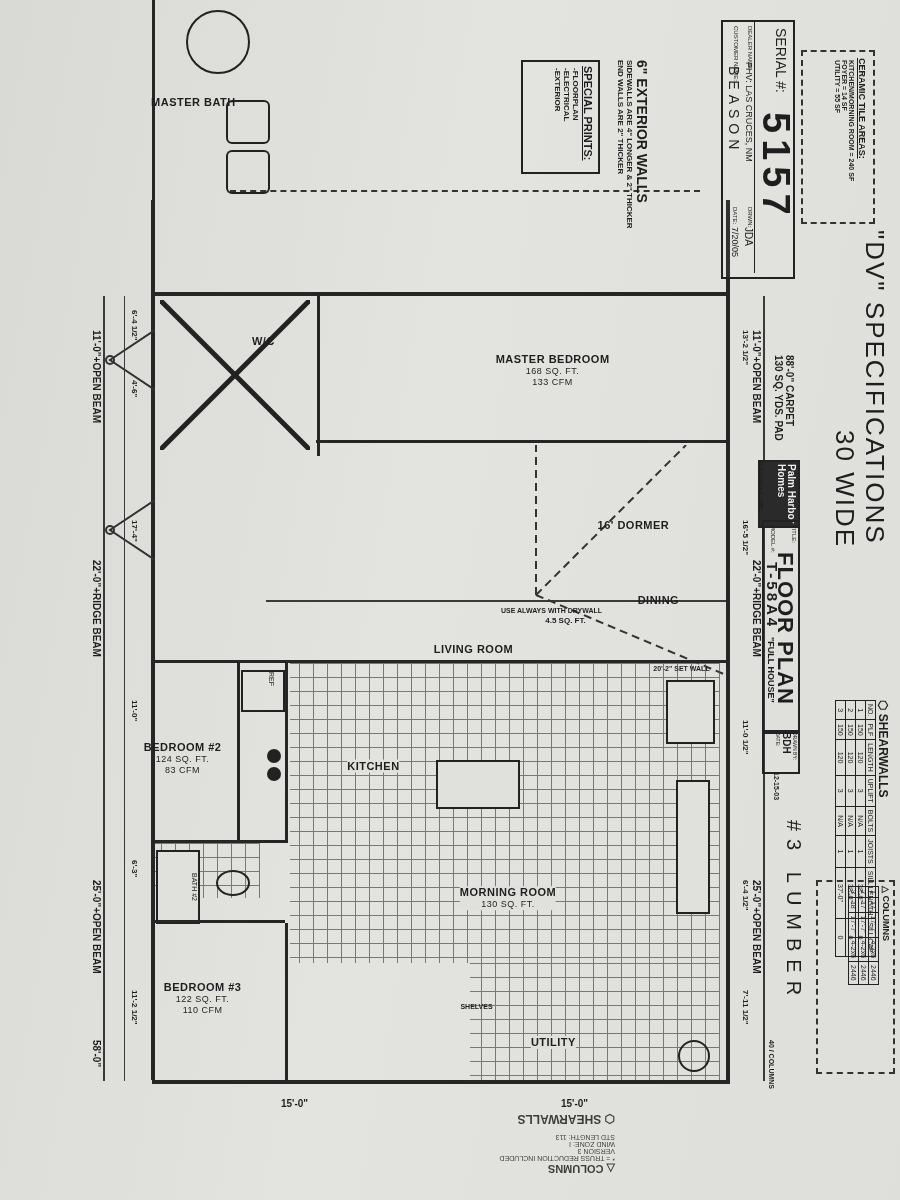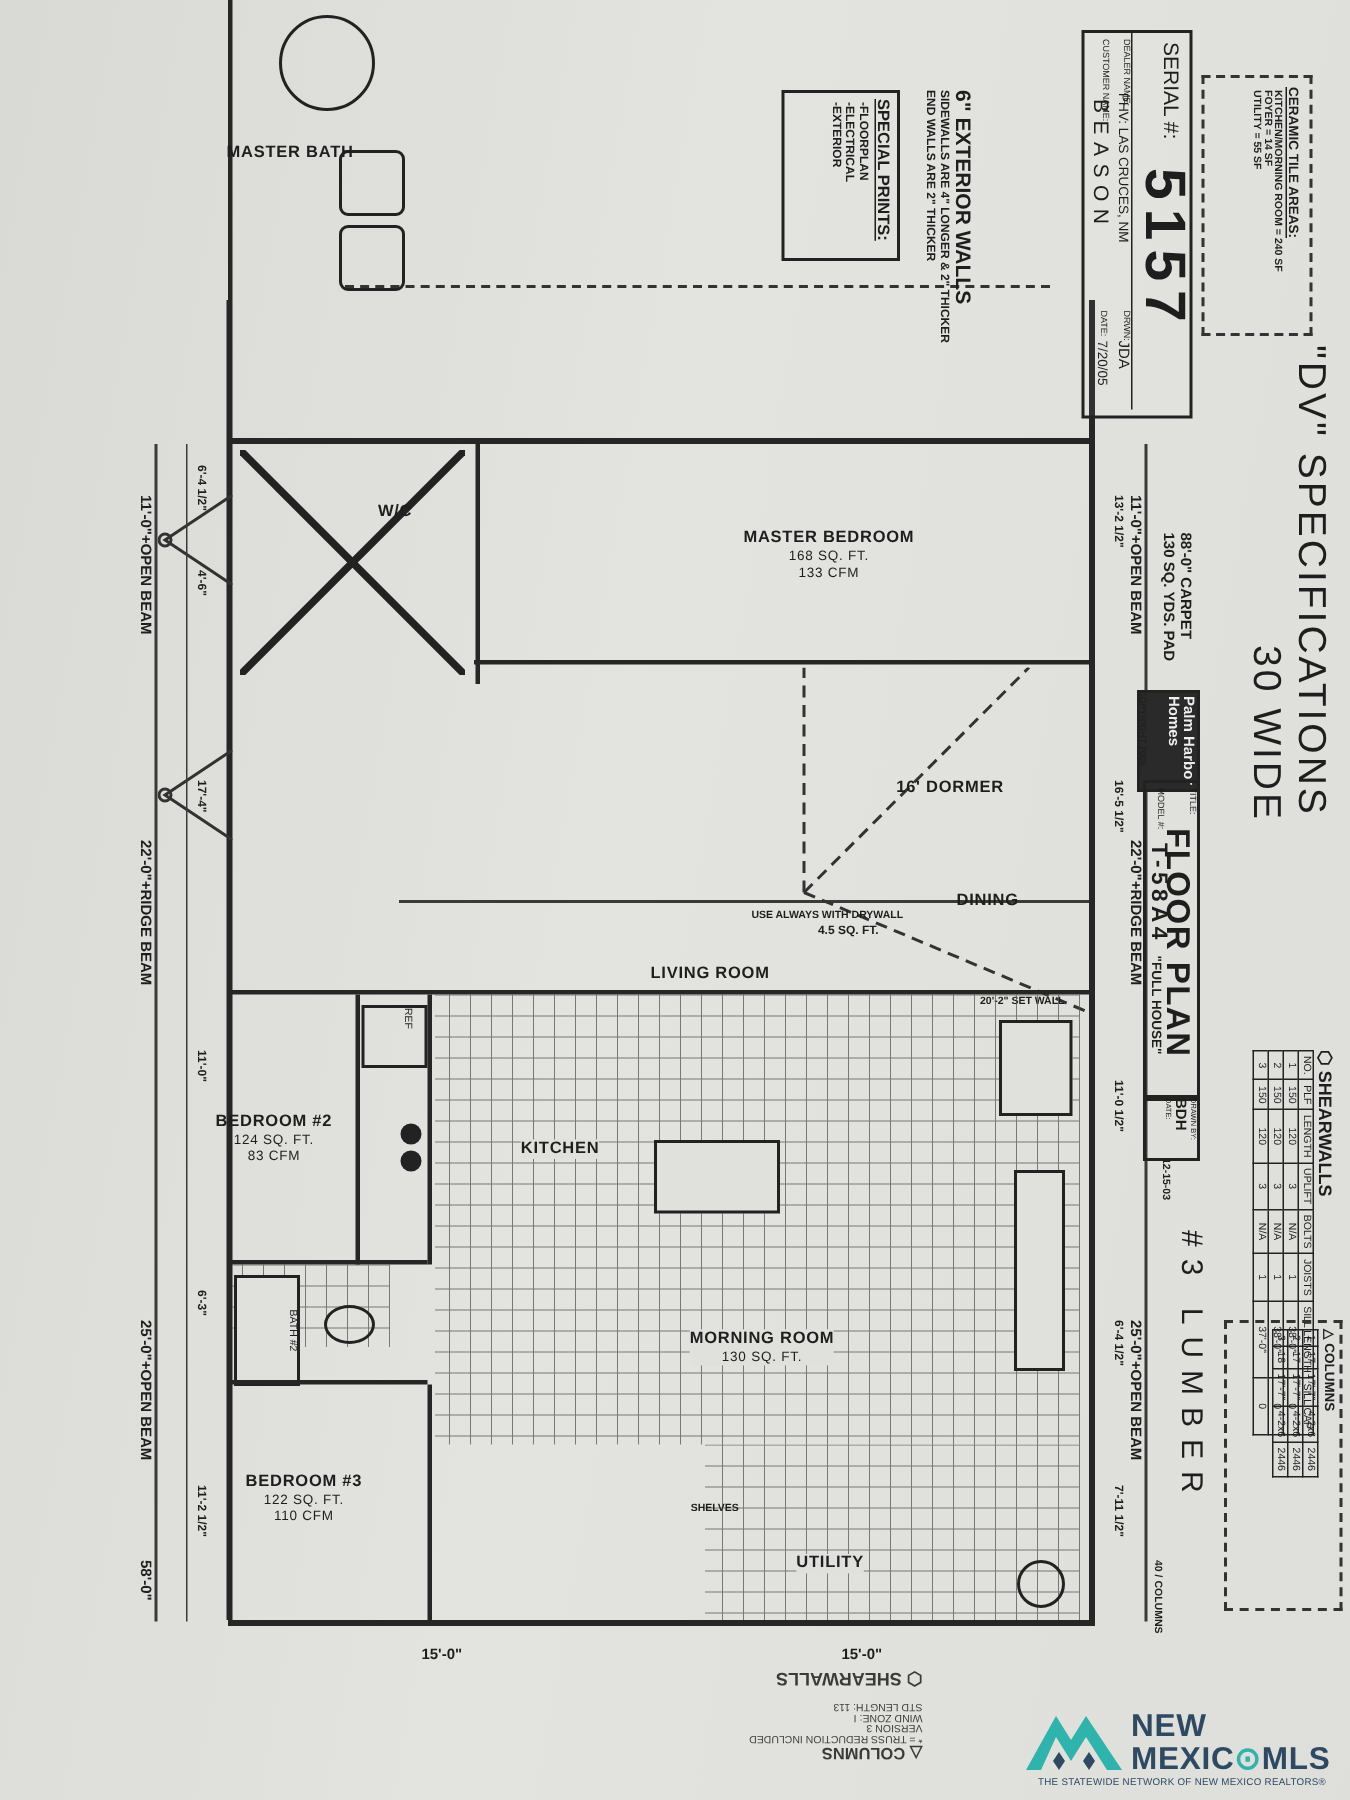--- a/index.html
+++ b/index.html
@@ -298,23 +298,13 @@
 
   <div class="abs" style="left:115px; top:1045px; width:500px; height:130px; transform:rotate(180deg); opacity:0.85;">
     <div style="font-size:11px; font-weight:bold;"><span>△ </span><span>COLUMNS</span></div>
     <div style="font-size:7px;">* = TRUSS REDUCTION INCLUDED</div>
     <div style="font-size:7px;">VERSION 3</div>
     <div style="font-size:7px;">WIND ZONE: I</div>
     <div style="font-size:7px;">STD LENGTH: 113</div>
     <div style="font-size:12px; font-weight:bold; margin-top:8px;"><span>⬡ </span><span>SHEARWALLS</span></div>
   </div>
 
-  <div class="logo">
-    <svg class="abs" style="left:0; top:0;" width="72" height="50">
-      <polygon points="2,46 22,10 32,26 42,10 66,46 56,46 42,24 32,40 22,24 12,46" fill="#2fb3ad"></polygon>
-      <polygon points="20,40 24,34 28,40 24,46" fill="#2e4a63"></polygon>
-      <polygon points="40,40 44,34 48,40 44,46" fill="#2e4a63"></polygon>
-    </svg>
-    <div class="logo-text1">NEW</div>
-    <div class="logo-text2"><span>MEXIC</span><span style="color:#2fb3ad;">⊙</span><span>MLS</span></div>
-    <div class="logo-sub">THE STATEWIDE NETWORK OF NEW MEXICO REALTORS®</div>
-  </div>
 </div>
 
 </body></html>

